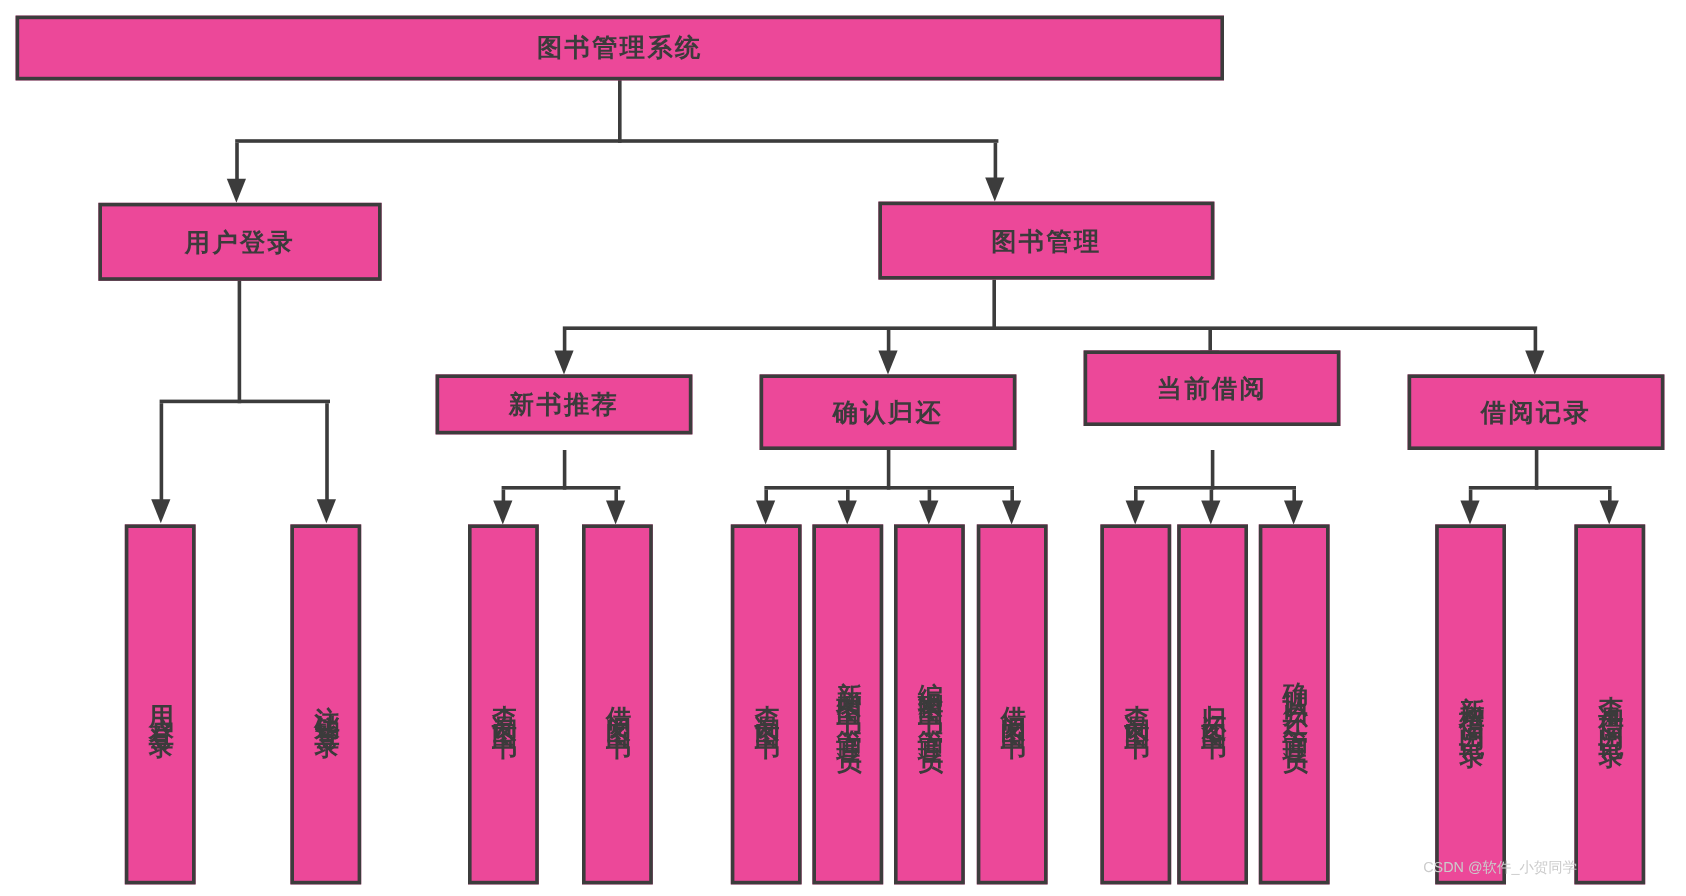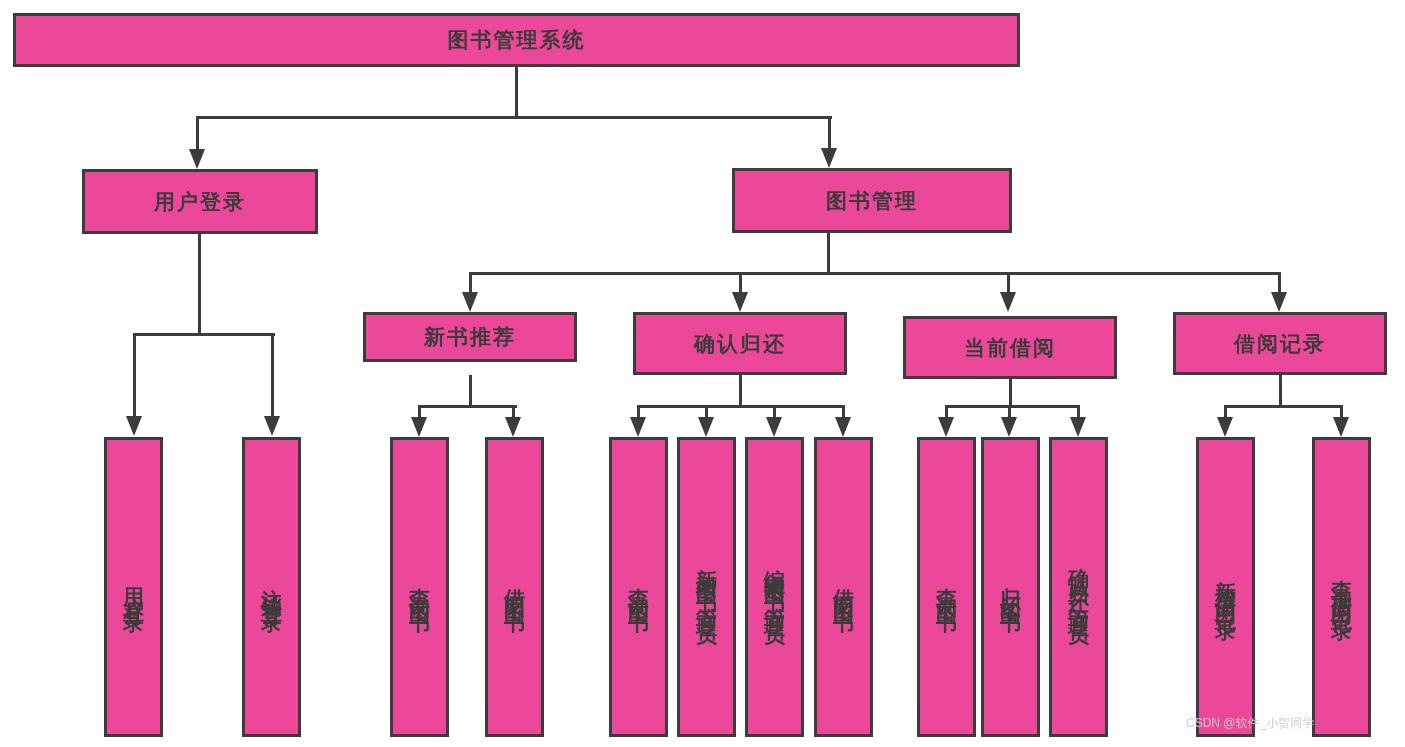--- a/index.html
+++ b/index.html
@@ -32,21 +32,21 @@
 
 <div class="canvas">
 
   <div class="box" style="left:13px;top:13px;width:1007px;height:54px;">图书管理系统</div>
 
   <div class="box" style="left:82px;top:169px;width:236px;height:65px;">用户登录</div>
   <div class="box" style="left:732px;top:168px;width:280px;height:65px;">图书管理</div>
 
   <div class="box" style="left:363px;top:312px;width:214px;height:50px;">新书推荐</div>
   <div class="box" style="left:633px;top:312px;width:214px;height:63px;">确认归还</div>
-  <div class="box" style="left:903px;top:316px;width:214px;height:63px;">当前借阅</div>
+  <div class="box" style="left:903px;top:292px;width:214px;height:63px;">当前借阅</div>
   <div class="box" style="left:1173px;top:312px;width:214px;height:63px;">借阅记录</div>
 
   <div class="box vbox" style="left:104px;top:437px;width:59px;height:300px;">用户登录</div>
   <div class="box vbox" style="left:242px;top:437px;width:59px;height:300px;">注销登录</div>
   <div class="box vbox" style="left:390px;top:437px;width:59px;height:300px;">查询图书</div>
   <div class="box vbox" style="left:485px;top:437px;width:59px;height:300px;">借阅图书</div>
   <div class="box vbox" style="left:609px;top:437px;width:59px;height:300px;">查询图书</div>
   <div class="box vbox" style="left:677px;top:437px;width:59px;height:300px;">新增图书（管理员）</div>
   <div class="box vbox" style="left:745px;top:437px;width:59px;height:300px;">编辑图书（管理员）</div>
   <div class="box vbox" style="left:814px;top:437px;width:59px;height:300px;">借阅图书</div>

